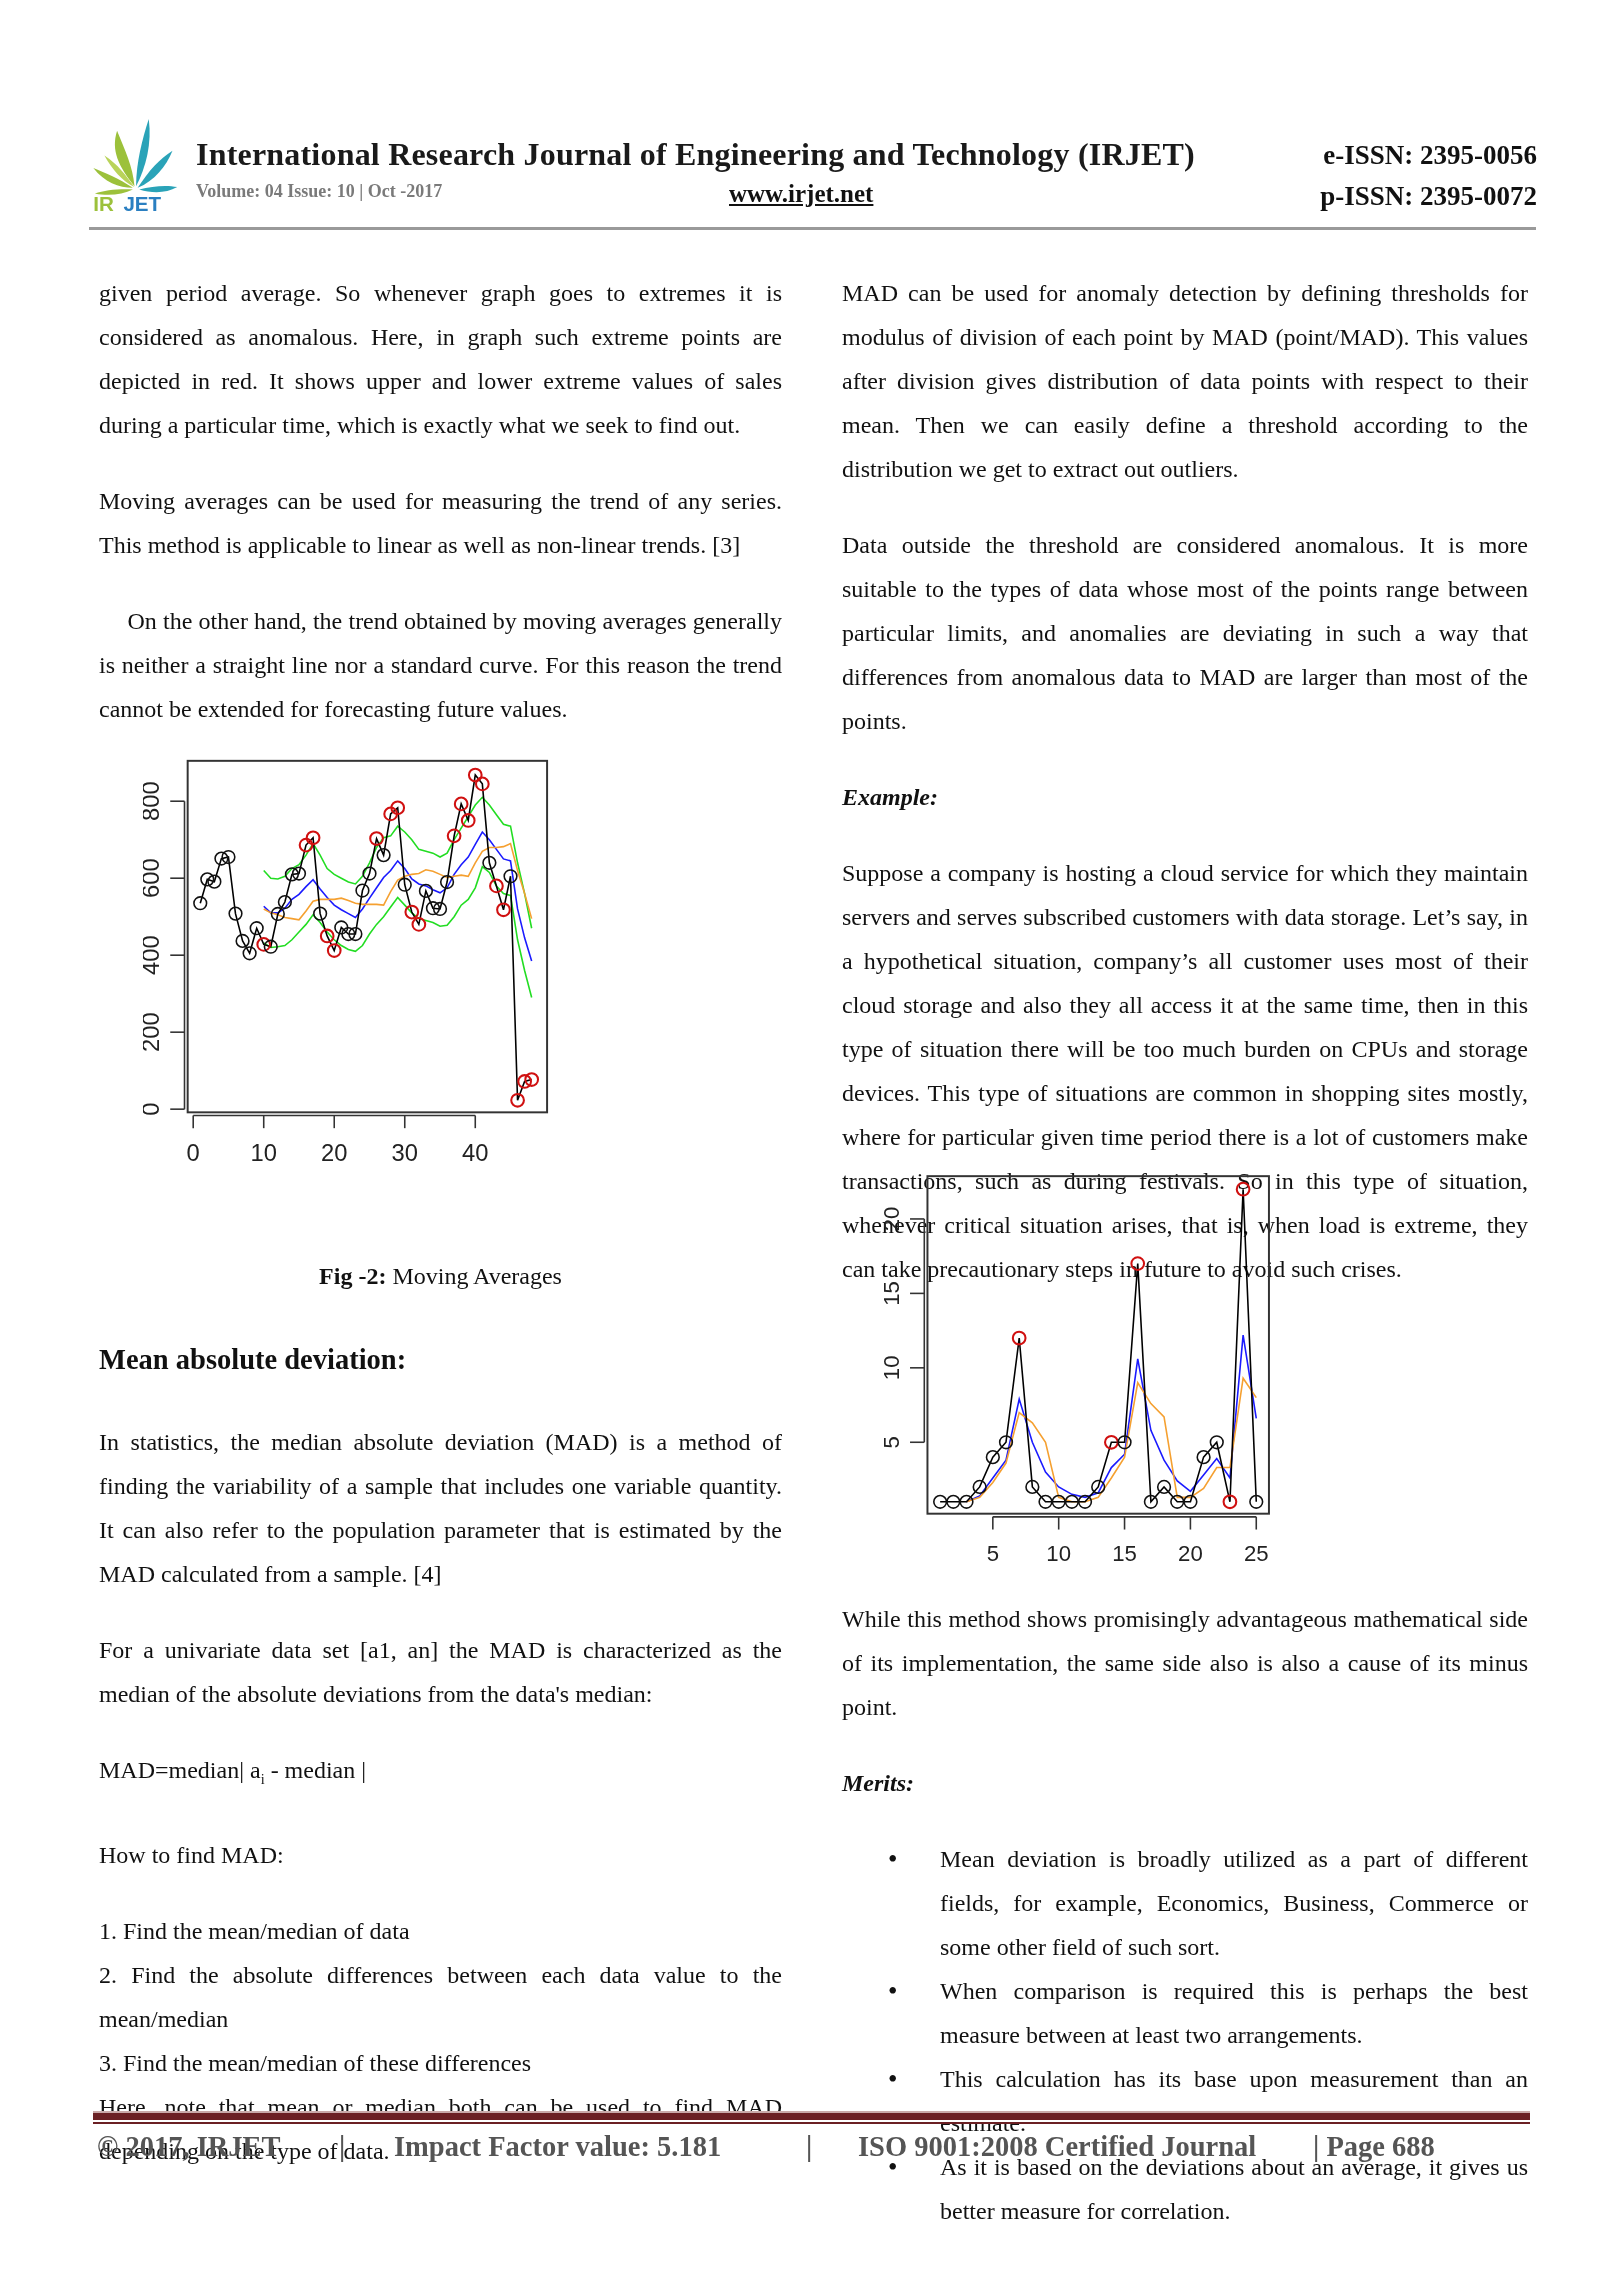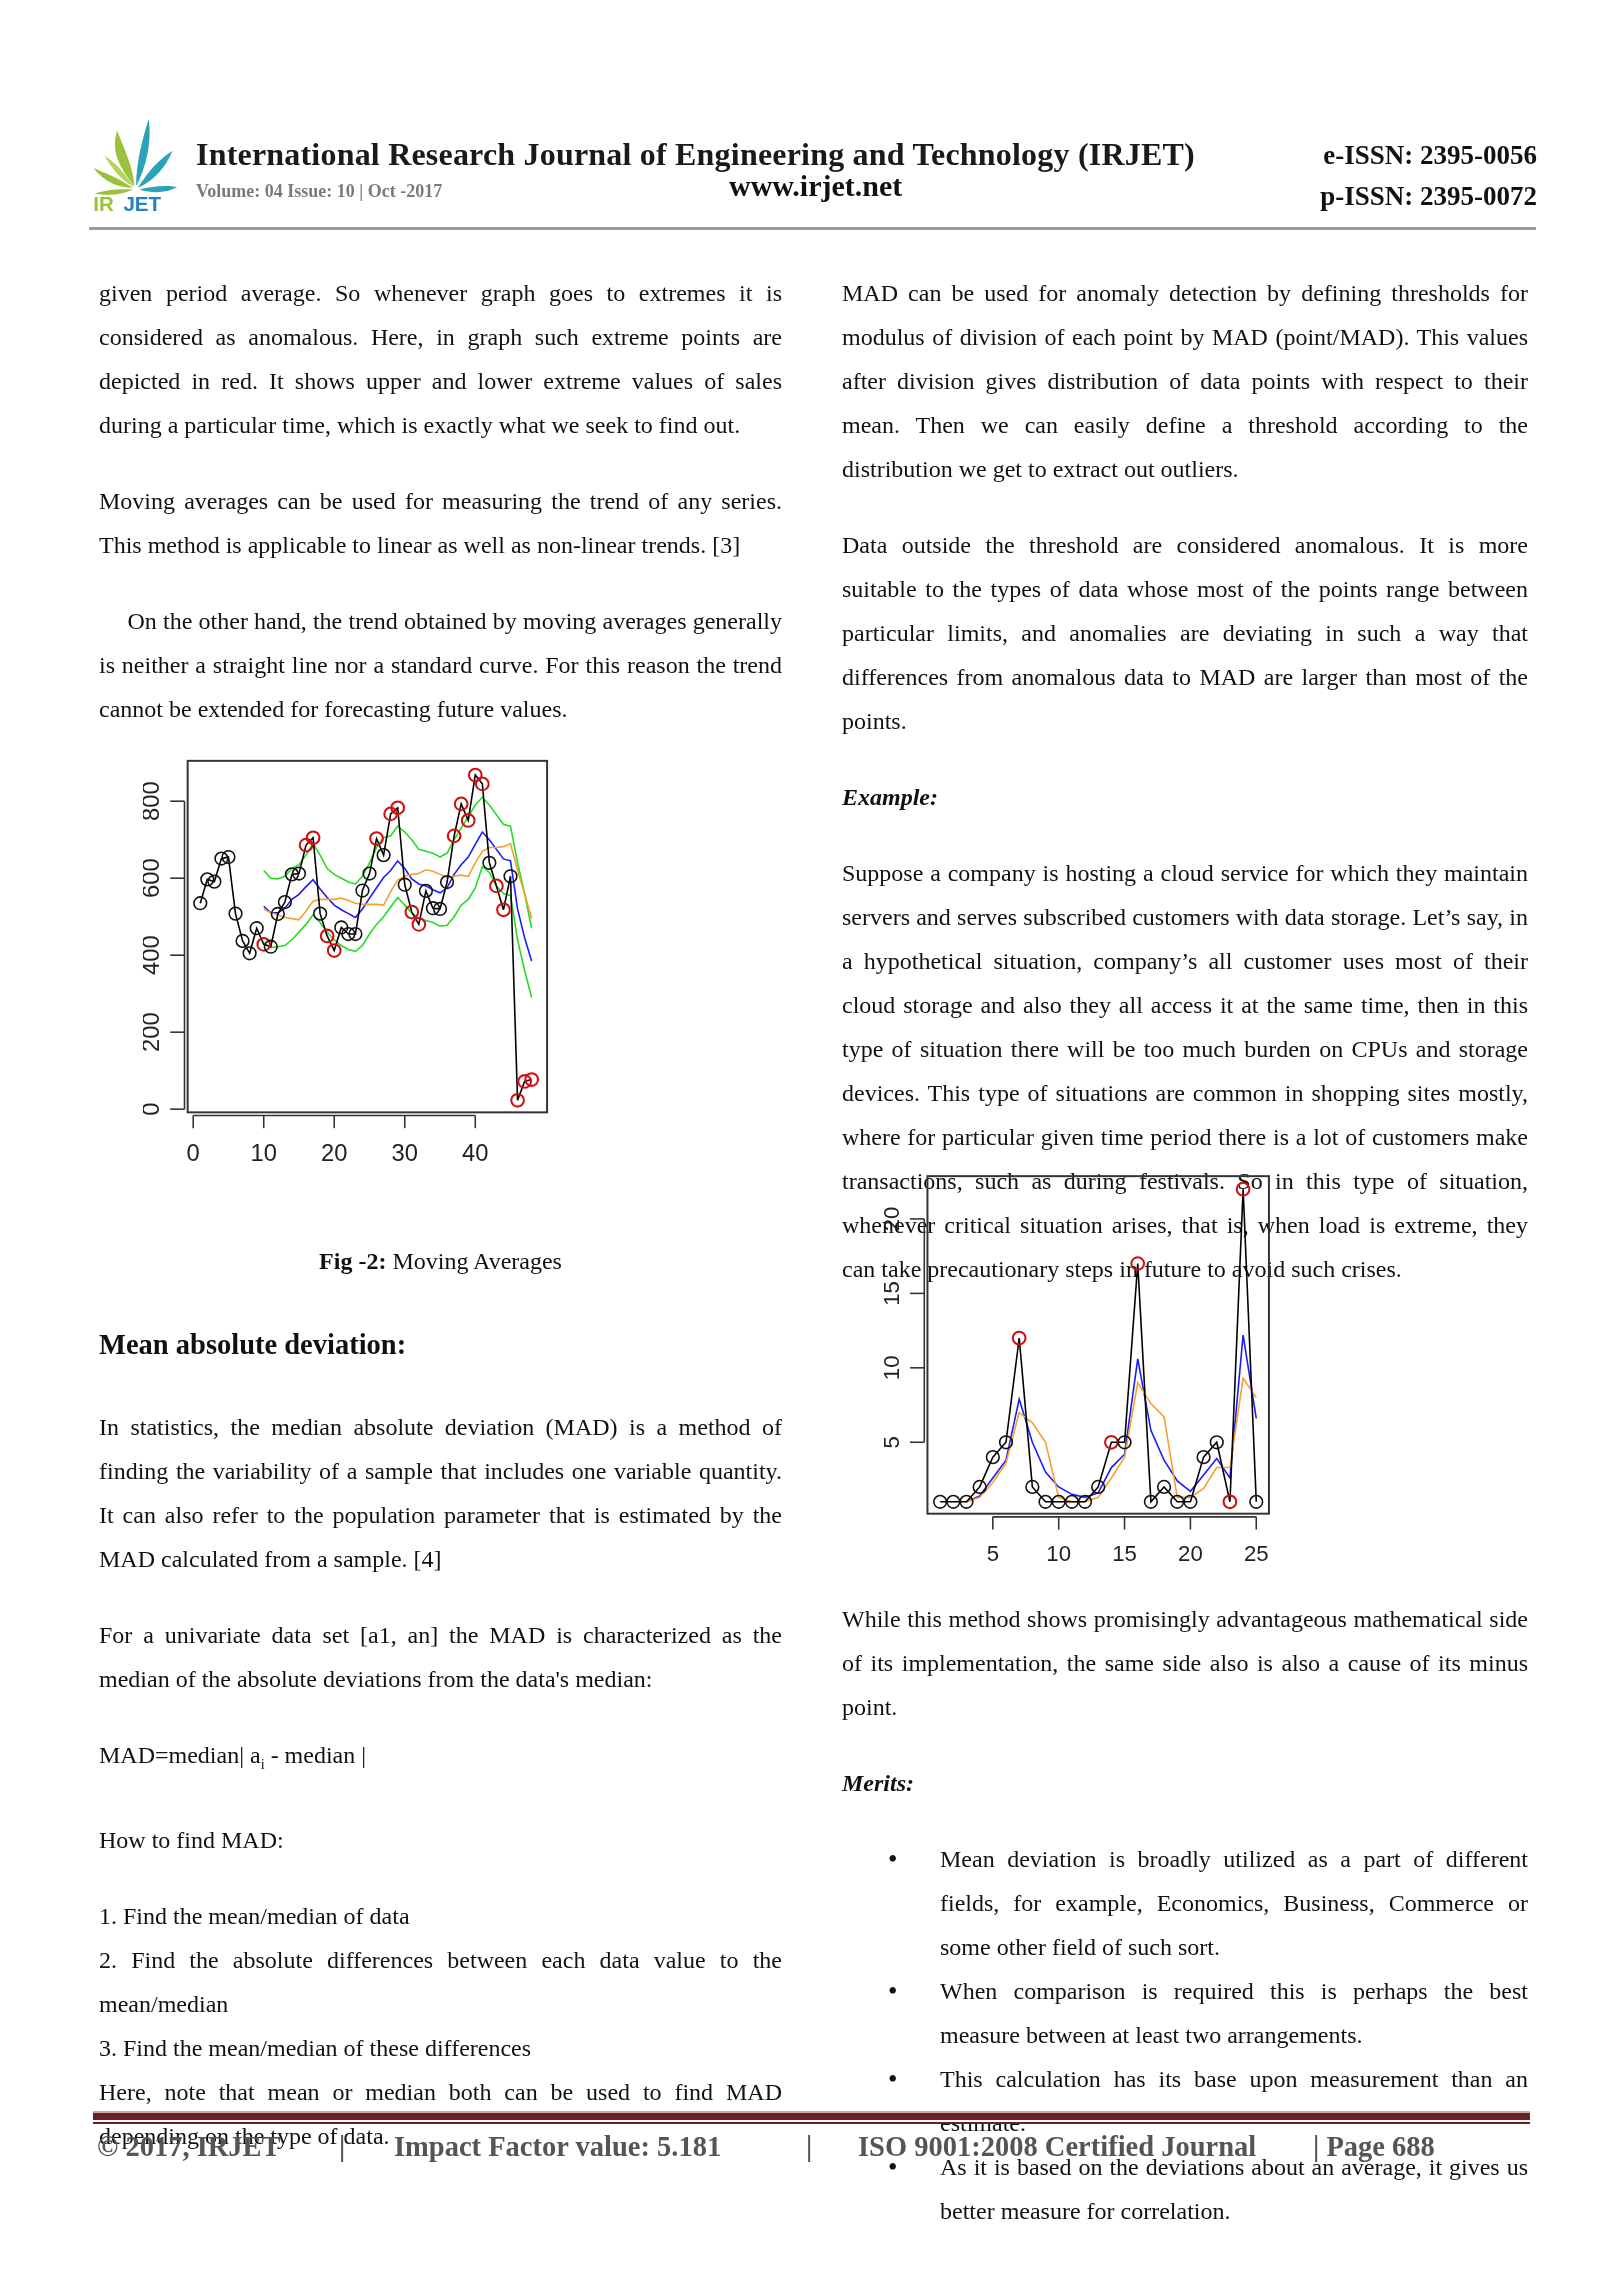--- a/index.html
+++ b/index.html
@@ -2,29 +2,29 @@
 <html style="font-size:12.7px"><head>
 <meta charset="utf-8">
 <style>
   html,body{margin:0;padding:0;background:#fff;}
   body{width:1623px;height:2295px;position:relative;font-family:"Liberation Serif","DejaVu Serif",serif;color:#111;}
   .hdr{position:absolute;left:87px;top:111px;width:1450px;height:119px;}
   .logo{position:absolute;left:0;top:0;width:95px;height:103px;}
   .jtitle{position:absolute;left:109px;top:25px;font-size:32px;font-weight:bold;color:#1a1a1a;letter-spacing:0.2px;font-family:"Liberation Serif",serif;}
   .eissn{position:absolute;right:0;top:28.5px;font-size:27px;font-weight:bold;}
   .vol{position:absolute;left:109px;top:70px;font-size:18px;font-weight:bold;color:#7a7a7a;}
-  .web{position:absolute;left:642px;top:58px;font-size:30px;font-weight:bold;}
+  .web{position:absolute;left:642px;top:69px;font-size:25px;font-weight:bold;text-decoration:underline;}
   .pissn{position:absolute;right:0;top:70px;font-size:27px;font-weight:bold;}
   .hrule{position:absolute;left:89px;top:227px;width:1447px;height:3.2px;background:#9a9a9a;}
   .col{position:absolute;font-size:24px;line-height:44px;text-align:justify;}
   .col p{margin:0 0 32px 0;}
   .left{left:99px;width:683px;}
   .right{left:842px;width:686px;}
   .indent{text-indent:28.5px;}
-  .figcap{text-align:center;margin-top:7px;}
+  .figcap{text-align:center;margin-top:22px;}
   .h2{font-weight:bold;font-size:28.5px;margin:40px 0 38px 0;}
   .bi{font-weight:bold;font-style:italic;}
   ul.merits{margin:0;padding:0;list-style:none;}
   ul.merits li{position:relative;padding-left:98px;}
   ul.merits li:before{content:"\2022";position:absolute;left:46px;top:0;font-size:27px;}
   .steps p{margin:0;}
   .footer-bars{position:absolute;left:93px;top:2111px;width:1437px;}
   .fb1{height:2.4px;background:#c9a9a9;}
   .fb2{height:7.1px;background:#6b2024;}
   .fb3{height:1.6px;background:#fff;}

